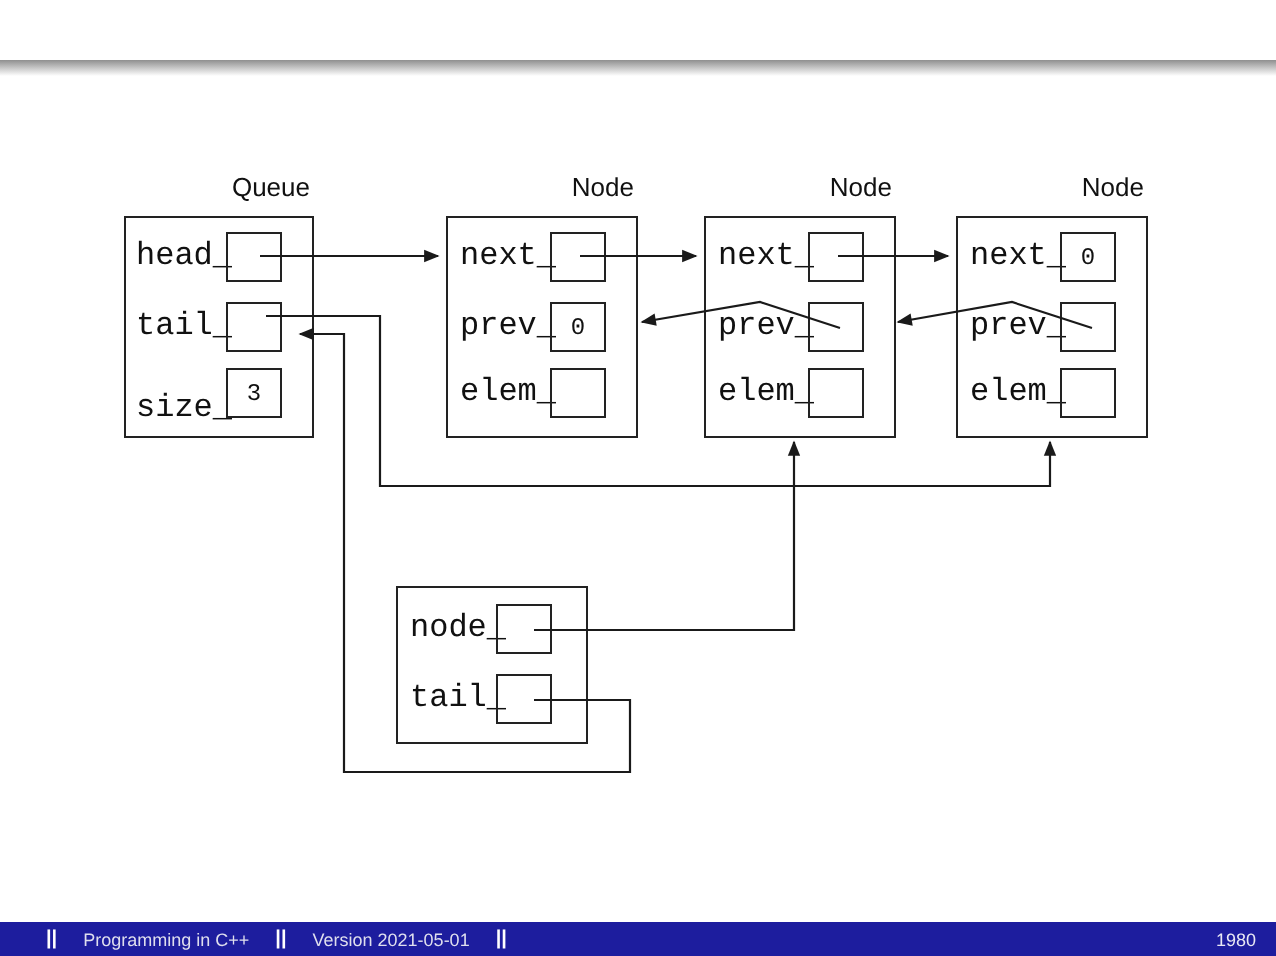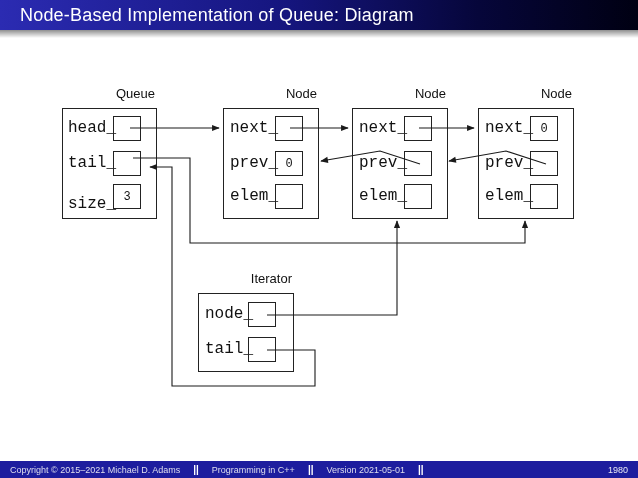--- a/index.html
+++ b/index.html
@@ -44,23 +44,20 @@
     padding:0 10px;box-sizing:border-box;white-space:nowrap;
   }
   .footer .sep{color:#ffffff;font-weight:bold;margin:0 13px;font-size:10px;}
   .footer .page{margin-left:auto;color:#e8e8f4;}
 </style>
 </head>
 <body>
 
 <div class="slide">
 
-  <div class="titlebar">
-    <div class="title">Node-Based Implementation of Queue: Diagram</div>
-  </div>
   <div class="title-shadow"></div>
 
   <div class="diagram">
 
     <div class="struct-label" style="left:62px;top:86px;width:93px;">Queue</div>
     <div class="struct" style="left:62px;top:108px;width:93px;height:109px;"></div>
     <div class="fname" style="left:68px;top:116px;">head_</div>
     <div class="cell" style="left:113px;top:116px;"></div>
     <div class="fname" style="left:68px;top:151px;">tail_</div>
     <div class="cell" style="left:113px;top:151px;"></div>
@@ -87,21 +84,20 @@
 
     <div class="struct-label" style="left:478px;top:86px;width:94px;">Node</div>
     <div class="struct" style="left:478px;top:108px;width:94px;height:109px;"></div>
     <div class="fname" style="left:485px;top:116px;">next_</div>
     <div class="cell" style="left:530px;top:116px;">0</div>
     <div class="fname" style="left:485px;top:151px;">prev_</div>
     <div class="cell" style="left:530px;top:151px;"></div>
     <div class="fname" style="left:485px;top:184px;">elem_</div>
     <div class="cell" style="left:530px;top:184px;"></div>
 
-    <div class="struct-label" style="left:198px;top:271px;width:94px;">Iterator</div>
     <div class="struct" style="left:198px;top:293px;width:94px;height:77px;"></div>
     <div class="fname" style="left:205px;top:302px;">node_</div>
     <div class="cell" style="left:248px;top:302px;"></div>
     <div class="fname" style="left:205px;top:337px;">tail_</div>
     <div class="cell" style="left:248px;top:337px;"></div>
 
     <svg class="wires" width="638" height="478" viewBox="0 0 638 478">
       <defs>
         <marker id="ah" viewBox="0 0 10 10" refX="9" refY="5" markerWidth="9" markerHeight="7" orient="auto">
           <polygon points="0,1 10,5 0,9" fill="#1a1a1a"></polygon>
@@ -114,21 +110,20 @@
         <path d="M420 164 L380 151 L321 161" marker-end="url(#ah)"></path>
         <path d="M546 164 L506 151 L449 161" marker-end="url(#ah)"></path>
         <path d="M133 158 L190 158 L190 243 L525 243 L525 221" marker-end="url(#ah)"></path>
         <path d="M267 315 L397 315 L397 221" marker-end="url(#ah)"></path>
         <path d="M267 350 L315 350 L315 386 L172 386 L172 167 L150 167" marker-end="url(#ah)"></path>
       </g>
     </svg>
   </div>
 
   <div class="footer">
-    <span>Copyright © 2015–2021 Michael D. Adams</span>
     <span class="sep">||</span>
     <span>Programming in C++</span>
     <span class="sep">||</span>
     <span>Version 2021-05-01</span>
     <span class="sep">||</span>
     <span class="page">1980</span>
   </div>
 
 </div>
 

